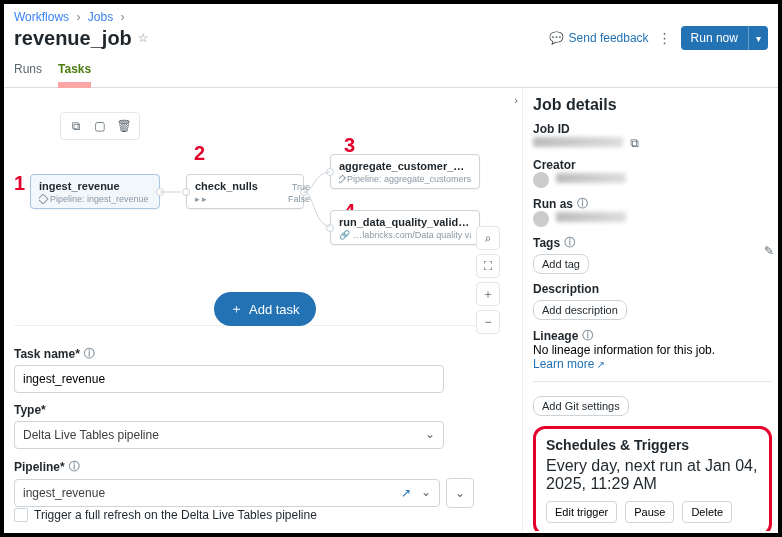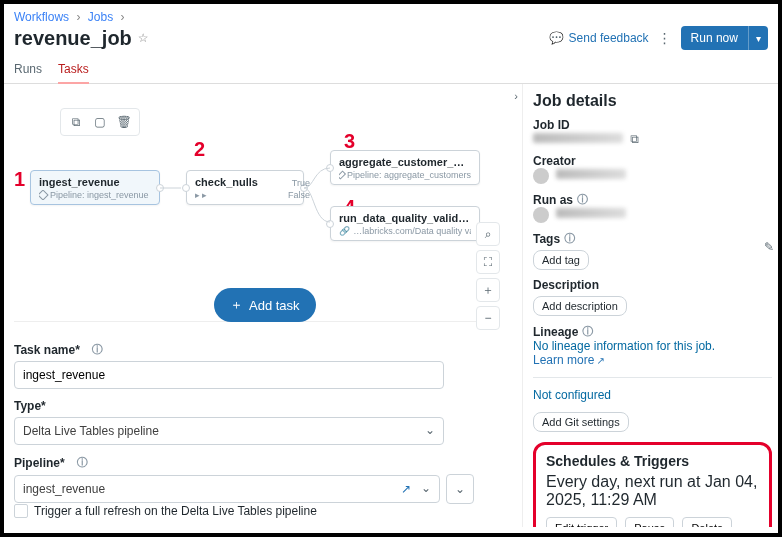--- a/index.html
+++ b/index.html
@@ -13,34 +13,34 @@
   .titlebar h1 { font-size:20px; font-weight:700; }
   .star { margin-left:6px; color:#888; }
   .titlebar .spacer { flex:1; }
   .feedback { display:flex; align-items:center; gap:4px; color:#2272b4; margin-right:8px; cursor:pointer;}
   .kebab { width:16px; text-align:center; color:#5a6871; margin-right:8px; cursor:pointer; font-size:14px; line-height:1;}
   .runnow-wrap { display:flex; }
   .btn-primary { background:#2272b4; color:#fff; border:none; border-radius:4px 0 0 4px; padding:5px 10px; font-size:12px; cursor:pointer;}
   .btn-primary-caret { background:#2272b4; color:#fff; border:none; border-left:1px solid rgba(255,255,255,0.3); border-radius:0 4px 4px 0; padding:5px 7px; font-size:10px; cursor:pointer;}
   .tabs { display:flex; gap:16px; padding: 0 10px; border-bottom:1px solid #ddd; }
   .tab { padding:6px 0; font-size:12px; color:#5a6871; cursor:pointer; }
-  .tab.active { color:#b91c1c; font-weight:400; border-bottom:2px solid #fca5a5; margin-bottom:-1px;}
+  .tab.active { color:#4d7c0f; font-weight:700; border-bottom:6px solid #fca5a5; margin-bottom:-1px;}
   .layout { display:flex; height: calc(100% - 86px); }
   .main { flex:1; overflow:auto; padding: 8px 10px 16px; position:relative;}
   .collapse-handle { width:12px; display:flex; align-items:flex-start; justify-content:center; padding-top:6px; color:#5a6871; cursor:pointer; font-size:11px;}
   .side { width:256px; border-left:1px solid #eee; padding:8px 6px 12px 10px; overflow:auto; font-size:12px; position:relative;}
   .side h2 { font-size:16px; font-weight:700; margin-bottom:6px;}
   .side .label { font-size:12px; font-weight:600; margin-top:8px; display:flex; align-items:center; gap:4px;}
   .info { color:#8a98a4; font-size:11px;}
   .blurred { filter: blur(2px); background: linear-gradient(90deg,#bbb,#ddd); color:transparent; border-radius:2px; display:inline-block; height:10px; }
   .blurred.w1{width:90px;} .blurred.w2{width:70px;}
   .copy-icon { color:#5a6871; margin-left:4px; cursor:pointer;}
   .avatar { width:16px; height:16px; border-radius:50%; background:#ccc; display:inline-block; vertical-align:middle; margin-right:4px;}
   .chip { display:inline-block; border:1px solid #ccd3d9; border-radius:8px; padding:3px 8px; font-size:11px; margin-top:4px; cursor:pointer; background:#fff;}
-  .muted { color:#0369a1; }
+  .muted { color:#000000; }
   .link { color:#2272b4; cursor:pointer;}
   .ext { font-size:10px; margin-left:2px;}
   hr.sep { border:none; border-top:1px solid #e3e7ea; margin:10px 0;}
   .git h3 { font-size:14px; font-weight:700;}
   .pencil { position:absolute; right:4px; top:156px; color:#5a6871; cursor:pointer;}
   .sched-box { border:3px solid #e4002b; border-radius:12px; padding:8px 10px 10px; margin-top:10px; position:relative;}
   .sched-box h3 { font-size:14px; font-weight:700; margin-bottom:4px;}
   .btnrow { display:flex; gap:8px; margin-top:8px;}
   .btn-sm { border:1px solid #ccd3d9; background:#fff; border-radius:4px; padding:4px 8px; font-size:11px; cursor:pointer;}
   
@@ -53,21 +53,21 @@
   .node .inport { position:absolute; left:-5px; top:50%; width:8px; height:8px; border:1px solid #ccd3d9; border-radius:50%; background:#fff; transform:translateY(-50%);}
   .toolbar { position:absolute; left:46px; top:16px; display:flex; gap:6px; background:#fff; border:1px solid #e3e7ea; border-radius:4px; padding:4px 6px;}
   .toolbar .tbtn { width:18px; height:18px; display:flex; align-items:center; justify-content:center; color:#5a6871; cursor:pointer;}
   .addtask { position:absolute; left:200px; top:196px; background:#2272b4; color:#fff; border:none; border-radius:18px; padding:8px 16px; font-size:13px; display:flex; align-items:center; gap:6px; cursor:pointer;}
   .zoom { position:absolute; right:0; top:130px; display:flex; flex-direction:column; gap:4px;}
   .zoom .zbtn{ width:24px; height:24px; border:1px solid #e3e7ea; border-radius:4px; display:flex; align-items:center; justify-content:center; color:#5a6871; background:#fff; cursor:pointer; font-size:12px;}
   svg.edges { position:absolute; inset:0; width:100%; height:100%; pointer-events:none;}
   .edge-label { font-size:9px; fill:#8a98a4;}
   
   .form { padding-top:10px;}
-  .form .flabel { font-size:12px; font-weight:600; margin:10px 0 4px; display:flex; align-items:center; gap:12px;}
+  .form .flabel { font-size:12px; font-weight:600; margin:10px 0 4px; display:flex; align-items:center; gap:4px;}
   .form input[type=text], .form .select { width:100%; max-width:430px; padding:6px 8px; border:1px solid #ccd3d9; border-radius:4px; font-size:12px; background:#fff;}
   .inrow { display:flex; gap:6px; align-items:center; max-width:460px;}
   .inrow .select { flex:1; }
   .caret-btn { width:28px; height:30px; border:1px solid #ccd3d9; border-radius:4px; background:#fff; display:flex; align-items:center; justify-content:center; color:#5a6871; cursor:pointer;}
   .select { position:relative; }
   .select::after { content:"⌄"; position:absolute; right:8px; top:5px; color:#5a6871; pointer-events:none;}
   .select .seltext{ color:#404040;}
   .check { display:flex; gap:6px; align-items:center; margin-top:0; font-size:12px;}
   .checkbox { width:14px; height:14px; border:1px solid #ccd3d9; border-radius:2px; background:#fff; cursor:pointer;}
   .ext-icon { color:#2272b4;}
@@ -243,21 +243,20 @@
      <div class="label">
         <span>Lineage</span>
         <span class="info">ⓘ</span>
       </div>
      <div class="muted">No lineage information for this job.</div>
      <div><span class="link"><span>Learn more</span><span class="ext">↗</span></span></div>
 
      <hr class="sep">
 
      <div class="git">
-       <div class="muted" style="margin-top:4px;">Not configured</div>
        <div style="margin-top:6px;"><span class="chip">Add Git settings</span></div>
      </div>
 
      <div style="position:relative;">
 
        <div class="sched-box">
          <h3>Schedules &amp; Triggers</h3>
          <div style="font-size:16px;">Every day, next run at Jan 04, 2025, 11:29 AM</div>
          <div class="btnrow">
            <button class="btn-sm">Edit trigger</button>

